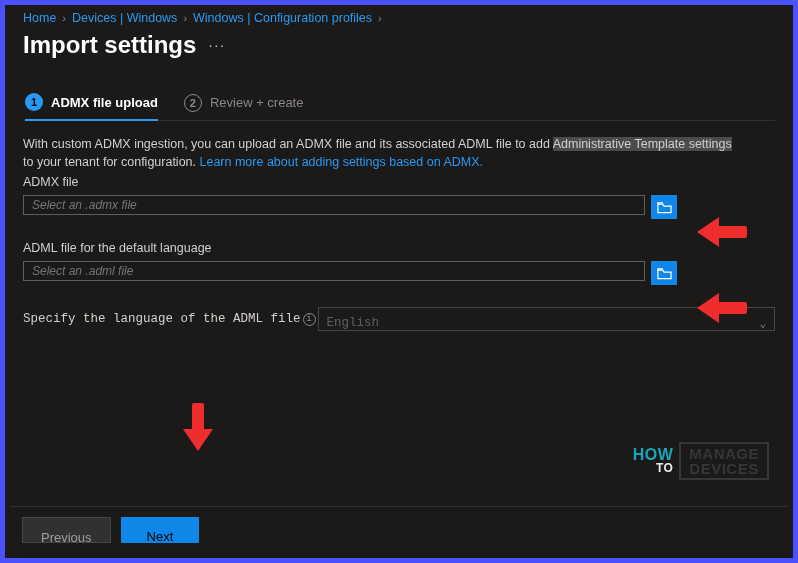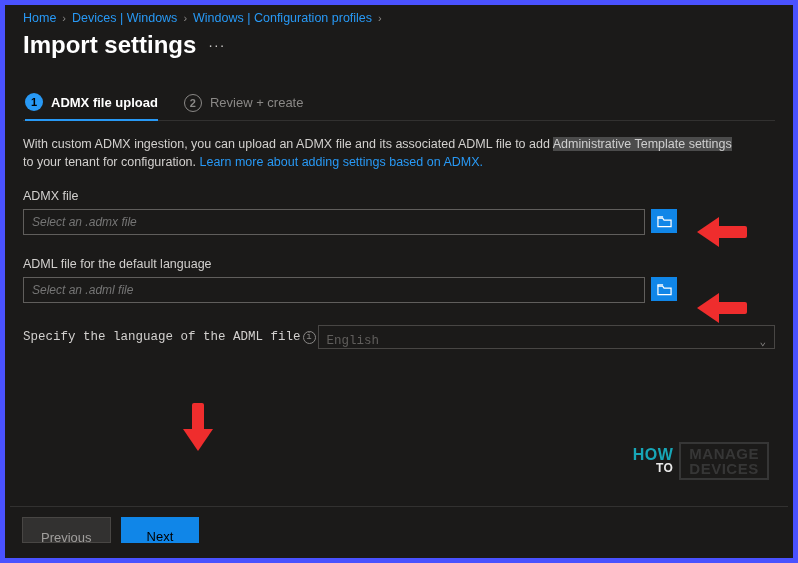--- a/index.html
+++ b/index.html
@@ -57,28 +57,28 @@
     border-bottom: 2px solid #2899f5;
     margin-bottom: -1px;
   }
   .step-circle {
     width: 18px; height: 18px; border-radius: 50%;
     display: inline-flex; align-items: center; justify-content: center;
     font-size: 11px; font-weight: 600;
   }
   .tab.active .step-circle { background: #2899f5; color: #000; }
   .tab:not(.active) .step-circle { border: 1px solid #8a8886; color: #8a8886; }
-  .intro { font-size: 12.5px; line-height: 1.45; margin-bottom: 18px; max-width: 720px; color: #d2d0ce;}
+  .intro { font-size: 12.5px; line-height: 1.45; margin-bottom: 4px; max-width: 720px; color: #d2d0ce;}
   .intro .highlight { background: #4b4b4b; color: #cfcfcf; }
   .intro a { color: #2899f5; text-decoration: none; }
   .field-label { font-size: 12.5px; margin-bottom: 6px; color: #d2d0ce; }
   .input-row { display: flex; align-items: stretch; margin-bottom: 22px; }
   .text-input {
     flex: 0 0 622px;
-    height: 26px;
+    height: 20px;
     background: transparent;
     border: 1px solid #605e5c;
     color: #8a8886;
     font-size: 12px;
     padding: 0 8px;
     font-style: italic;
   }
   .file-btn {
     width: 26px; height: 24px;
     background: #1086e8;

